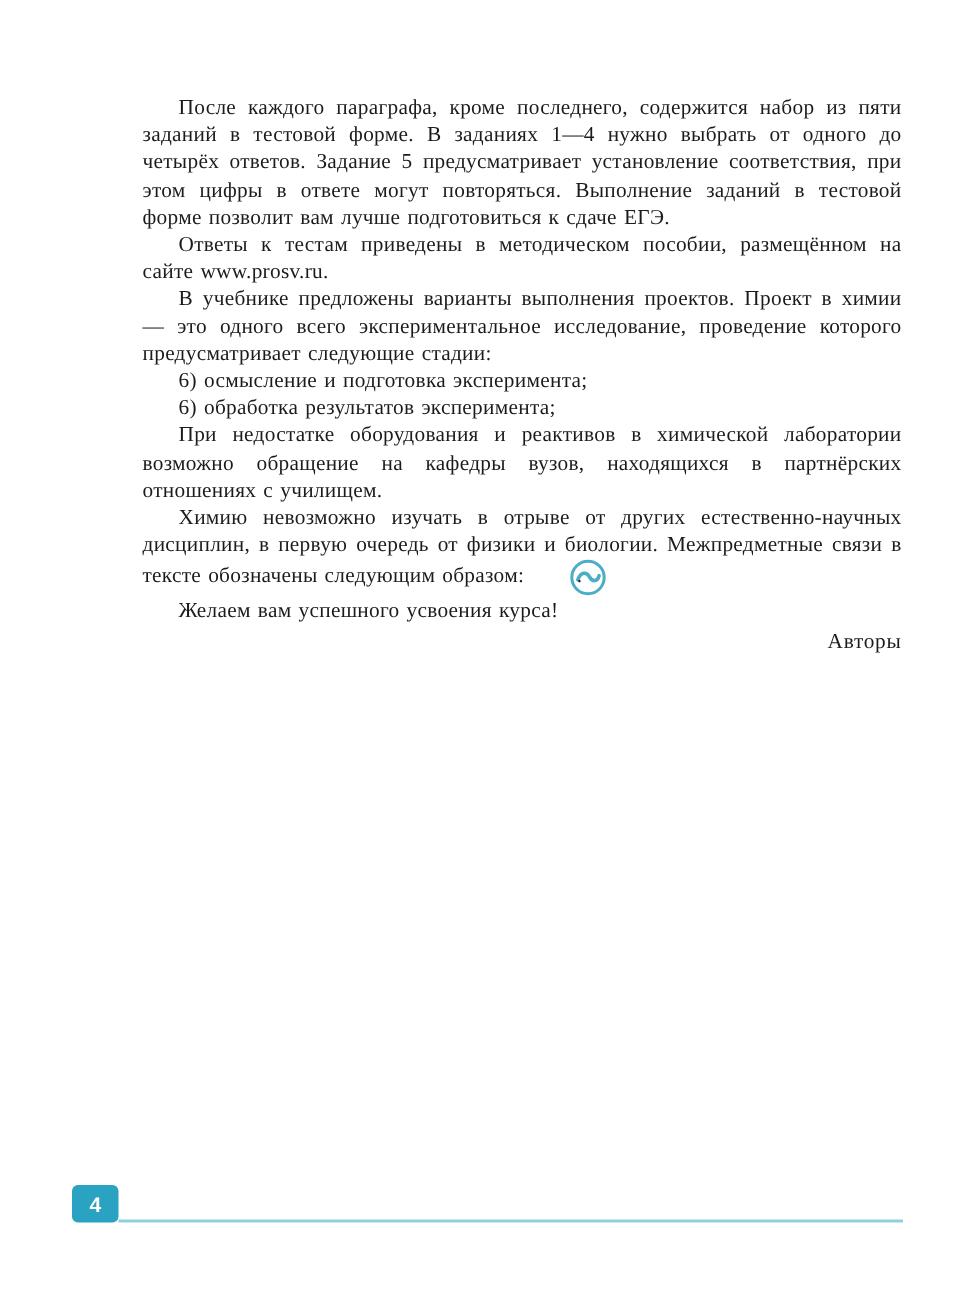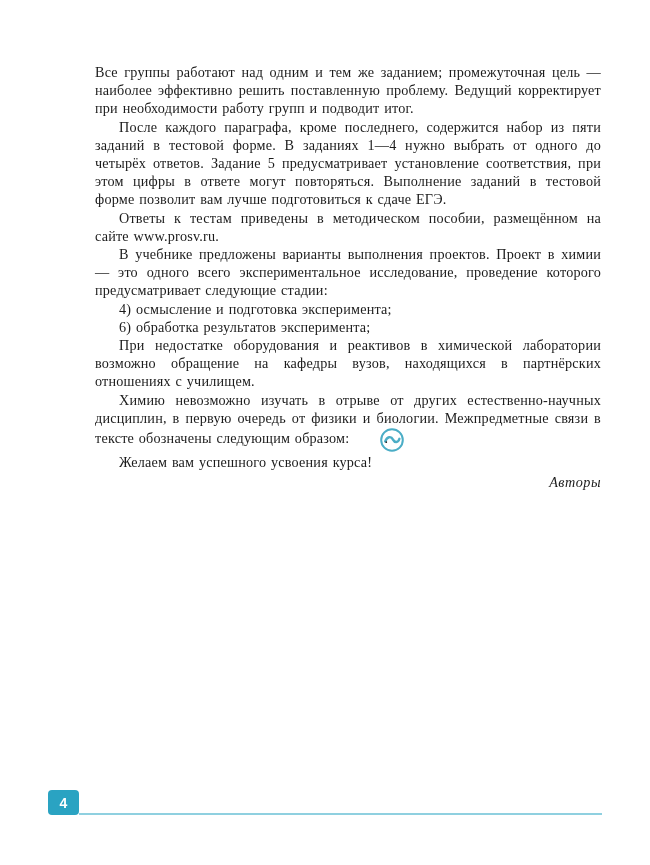--- a/index.html
+++ b/index.html
@@ -34,21 +34,20 @@
   .icon-line { display: inline; }
   .inline-icon {
     display: inline-block;
     vertical-align: middle;
     width: 26px;
     height: 26px;
     margin: 0 3px 0 6px;
   }
   .signature {
     text-align: right;
-    font-style: italic;
     margin-top: 2px;
     letter-spacing: 0.5px;
   }
   .footer-pagenum {
     position: absolute;
     left: 48px;
     top: 790px;
     width: 31px;
     height: 25px;
     background: #2aa3c2;
@@ -68,29 +67,28 @@
     width: 523px;
     height: 2px;
     background: #8fd0e0;
   }
 </style>
 </head>
 <body>
 
 <div class="page">
 
-  <p>Все группы работают над одним и тем же заданием; промежуточная цель — наиболее эффективно решить поставленную проблему. Ведущий корректирует при необходимости работу групп и подводит итог.</p>
 
   <p class="indent">После каждого параграфа, кроме последнего, содержится набор из пяти заданий в тестовой форме. В заданиях 1—4 нужно выбрать от одного до четырёх ответов. Задание 5 предусматривает установление соответствия, при этом цифры в ответе могут повторяться. Выполнение заданий в тестовой форме позволит вам лучше подготовиться к сдаче ЕГЭ.</p>
 
   <p class="indent">Ответы к тестам приведены в методическом пособии, размещённом на сайте www.prosv.ru.</p>
 
   <p class="indent">В учебнике предложены варианты выполнения проектов. Проект в химии — это одного всего экспериментальное исследование, проведение которого предусматривает следующие стадии:</p>
 
-  <p class="indent">4) осмысление и подготовка эксперимента;</p>
+  <p class="indent">6) осмысление и подготовка эксперимента;</p>
   <p class="indent">6) обработка результатов эксперимента;</p>
 
   <p class="indent">При недостатке оборудования и реактивов в химической лаборатории возможно обращение на кафедры вузов, находящихся в партнёрских отношениях с училищем.</p>
 
   <p class="indent">
     <span class="icon-line">Химию невозможно изучать в отрыве от других естественно-научных дисциплин, в первую очередь от физики и биологии. Межпредметные связи в тексте обозначены следующим образом:</span><span class="inline-icon">
       <svg width="26" height="26" viewBox="0 0 26 26" xmlns="http://www.w3.org/2000/svg">
         <circle cx="13" cy="13" r="10.8" fill="none" stroke="#4badc6" stroke-width="2"></circle>
         <path d="M6.2 14.5 C 8.2 9.2, 12.2 9.0, 14.0 12.6 C 15.6 15.8, 19.2 16.2, 20.4 11.8" fill="none" stroke="#4badc6" stroke-width="2.4" stroke-linecap="round"></path>
         <path d="M8.6 9.2 L 6.2 14.5 L 11.2 14.8" fill="none" stroke="#4badc6" stroke-width="0"></path>

